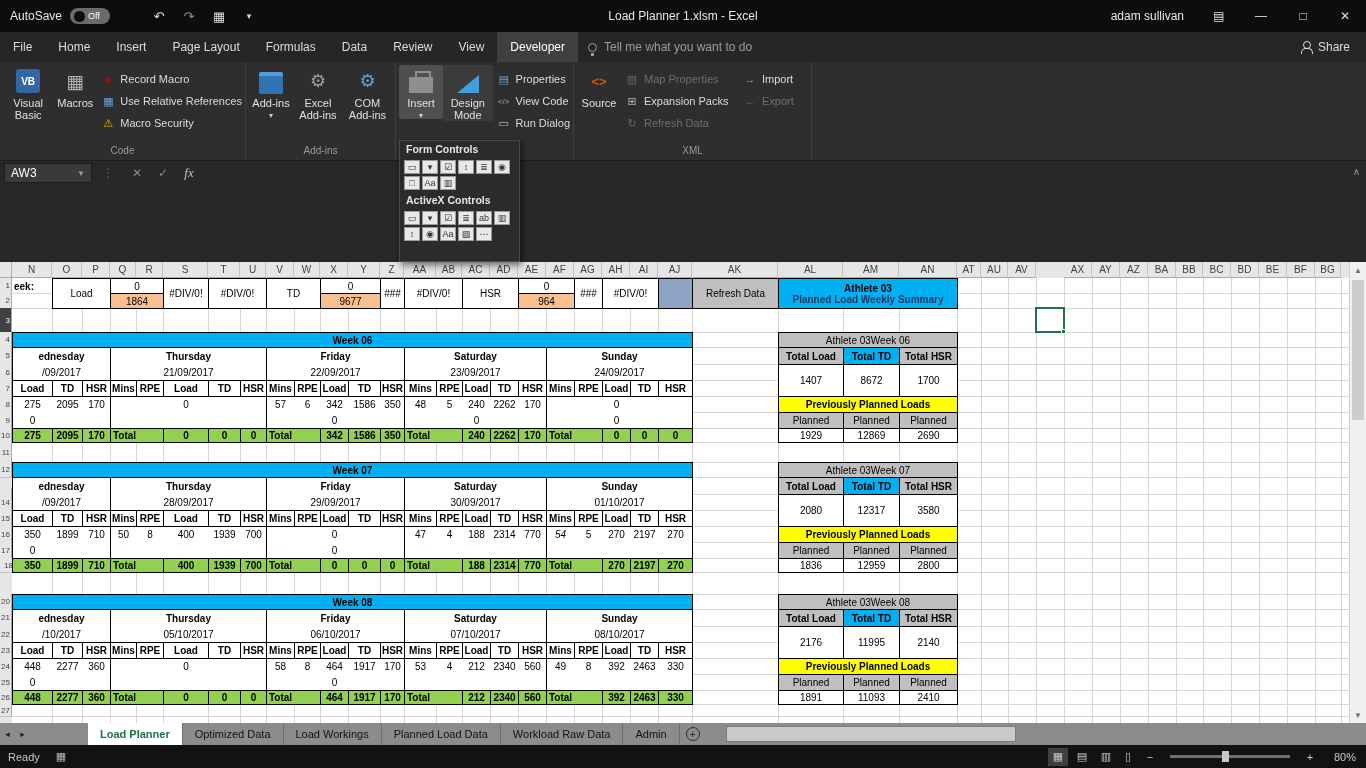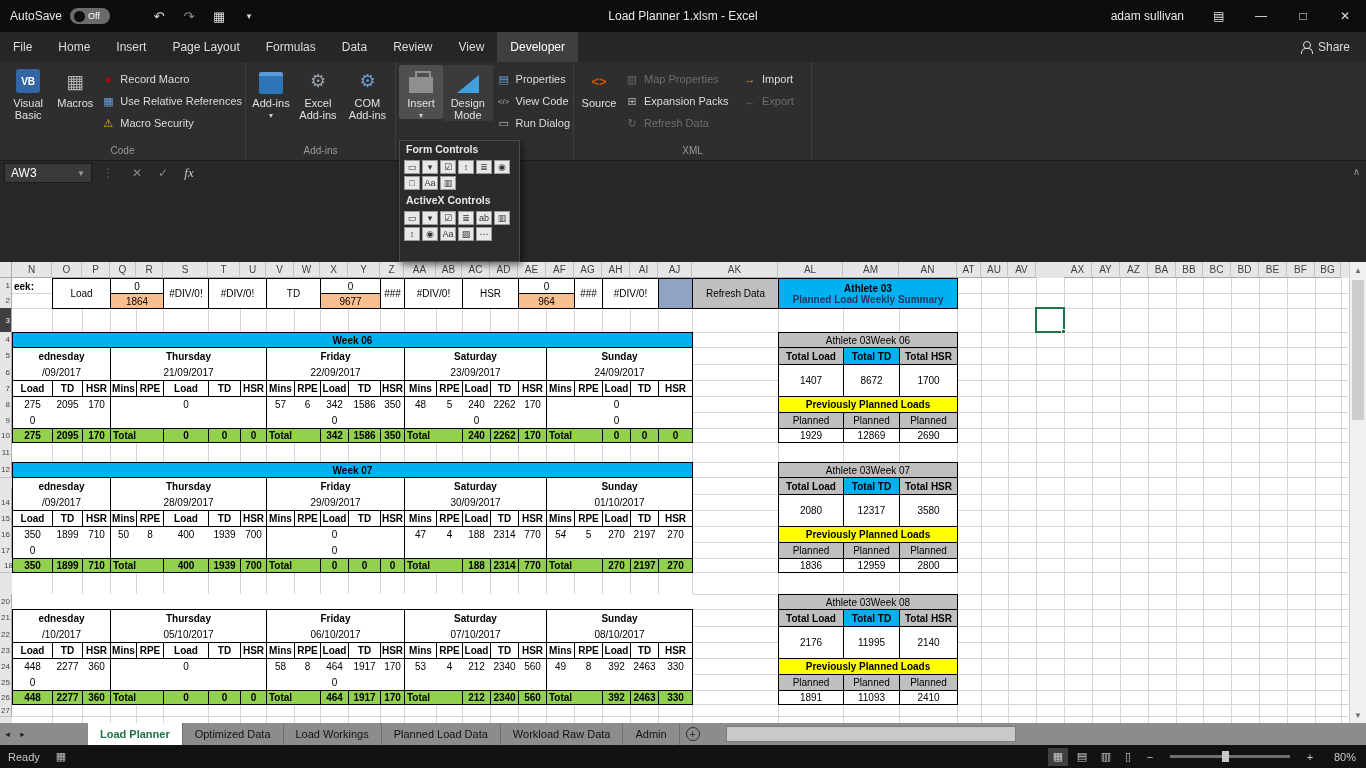--- a/index.html
+++ b/index.html
@@ -175,20 +175,24 @@
         <div class="rtab">File</div>
         <div class="rtab">Home</div>
         <div class="rtab">Insert</div>
         <div class="rtab">Page Layout</div>
         <div class="rtab">Formulas</div>
         <div class="rtab">Data</div>
         <div class="rtab">Review</div>
         <div class="rtab">View</div>
         <div class="rtab active">Developer</div>
       </div>
+    <div class="tellme">
+      <span class="bulb"></span>
+      <span>Tell me what you want to do</span>
+    </div>
     <div class="share">
       <span class="person"></span>
       <span>Share</span>
     </div>
   </div>
 
   <div id="ribbon">
     <div class="rgroup" style="width:246px">
       <div class="rg-body">
         <div class="bigbtn">
@@ -670,20 +674,21 @@
         <div class="cell " style="position: absolute; left: 534px; top: 248px; width: 29px; height: 17px; font-style: italic;">54</div>
         <div class="cell " style="position: absolute; left: 562px; top: 248px; width: 29px; height: 17px;">5</div>
         <div class="cell " style="position: absolute; left: 590px; top: 248px; width: 29px; height: 17px;">270</div>
         <div class="cell " style="position: absolute; left: 618px; top: 248px; width: 29px; height: 17px;">2197</div>
         <div class="cell " style="position: absolute; left: 646px; top: 248px; width: 35px; height: 17px;">270</div>
         <div class="cell bord green b leftal" style="position: absolute; left: 534px; top: 280px; width: 57px; height: 15px;">Total</div>
         <div class="cell bord green b" style="position: absolute; left: 590px; top: 280px; width: 29px; height: 15px;">270</div>
         <div class="cell bord green b" style="position: absolute; left: 618px; top: 280px; width: 29px; height: 15px;">2197</div>
         <div class="cell bord green b" style="position: absolute; left: 646px; top: 280px; width: 35px; height: 15px;">270</div>
         <div class="outline" style="position: absolute; left: 534px; top: 199px; width: 147px; height: 96px;"></div>
+        <div class="cell bord cyan b" style="position: absolute; left: 0px; top: 316px; width: 681px; height: 16px;">Week 08</div>
         <div class="cell b" style="position: absolute; left: 0px; top: 331px; width: 99px; height: 18px;">ednesday</div>
         <div class="cell " style="position: absolute; left: 0px; top: 348px; width: 99px; height: 17px;">/10/2017</div>
         <div class="cell hdrcell" style="position: absolute; left: 0px; top: 364px; width: 41px; height: 17px;">Load</div>
         <div class="cell hdrcell" style="position: absolute; left: 40px; top: 364px; width: 31px; height: 17px;">TD</div>
         <div class="cell hdrcell" style="position: absolute; left: 70px; top: 364px; width: 29px; height: 17px;">HSR</div>
         <div class="cell " style="position: absolute; left: 0px; top: 380px; width: 41px; height: 17px;">448</div>
         <div class="cell " style="position: absolute; left: 40px; top: 380px; width: 31px; height: 17px;">2277</div>
         <div class="cell " style="position: absolute; left: 70px; top: 380px; width: 29px; height: 17px;">360</div>
         <div class="cell " style="position: absolute; left: 0px; top: 396px; width: 41px; height: 17px;">0</div>
         <div class="cell bord green b" style="position: absolute; left: 0px; top: 412px; width: 41px; height: 15px;">448</div>

